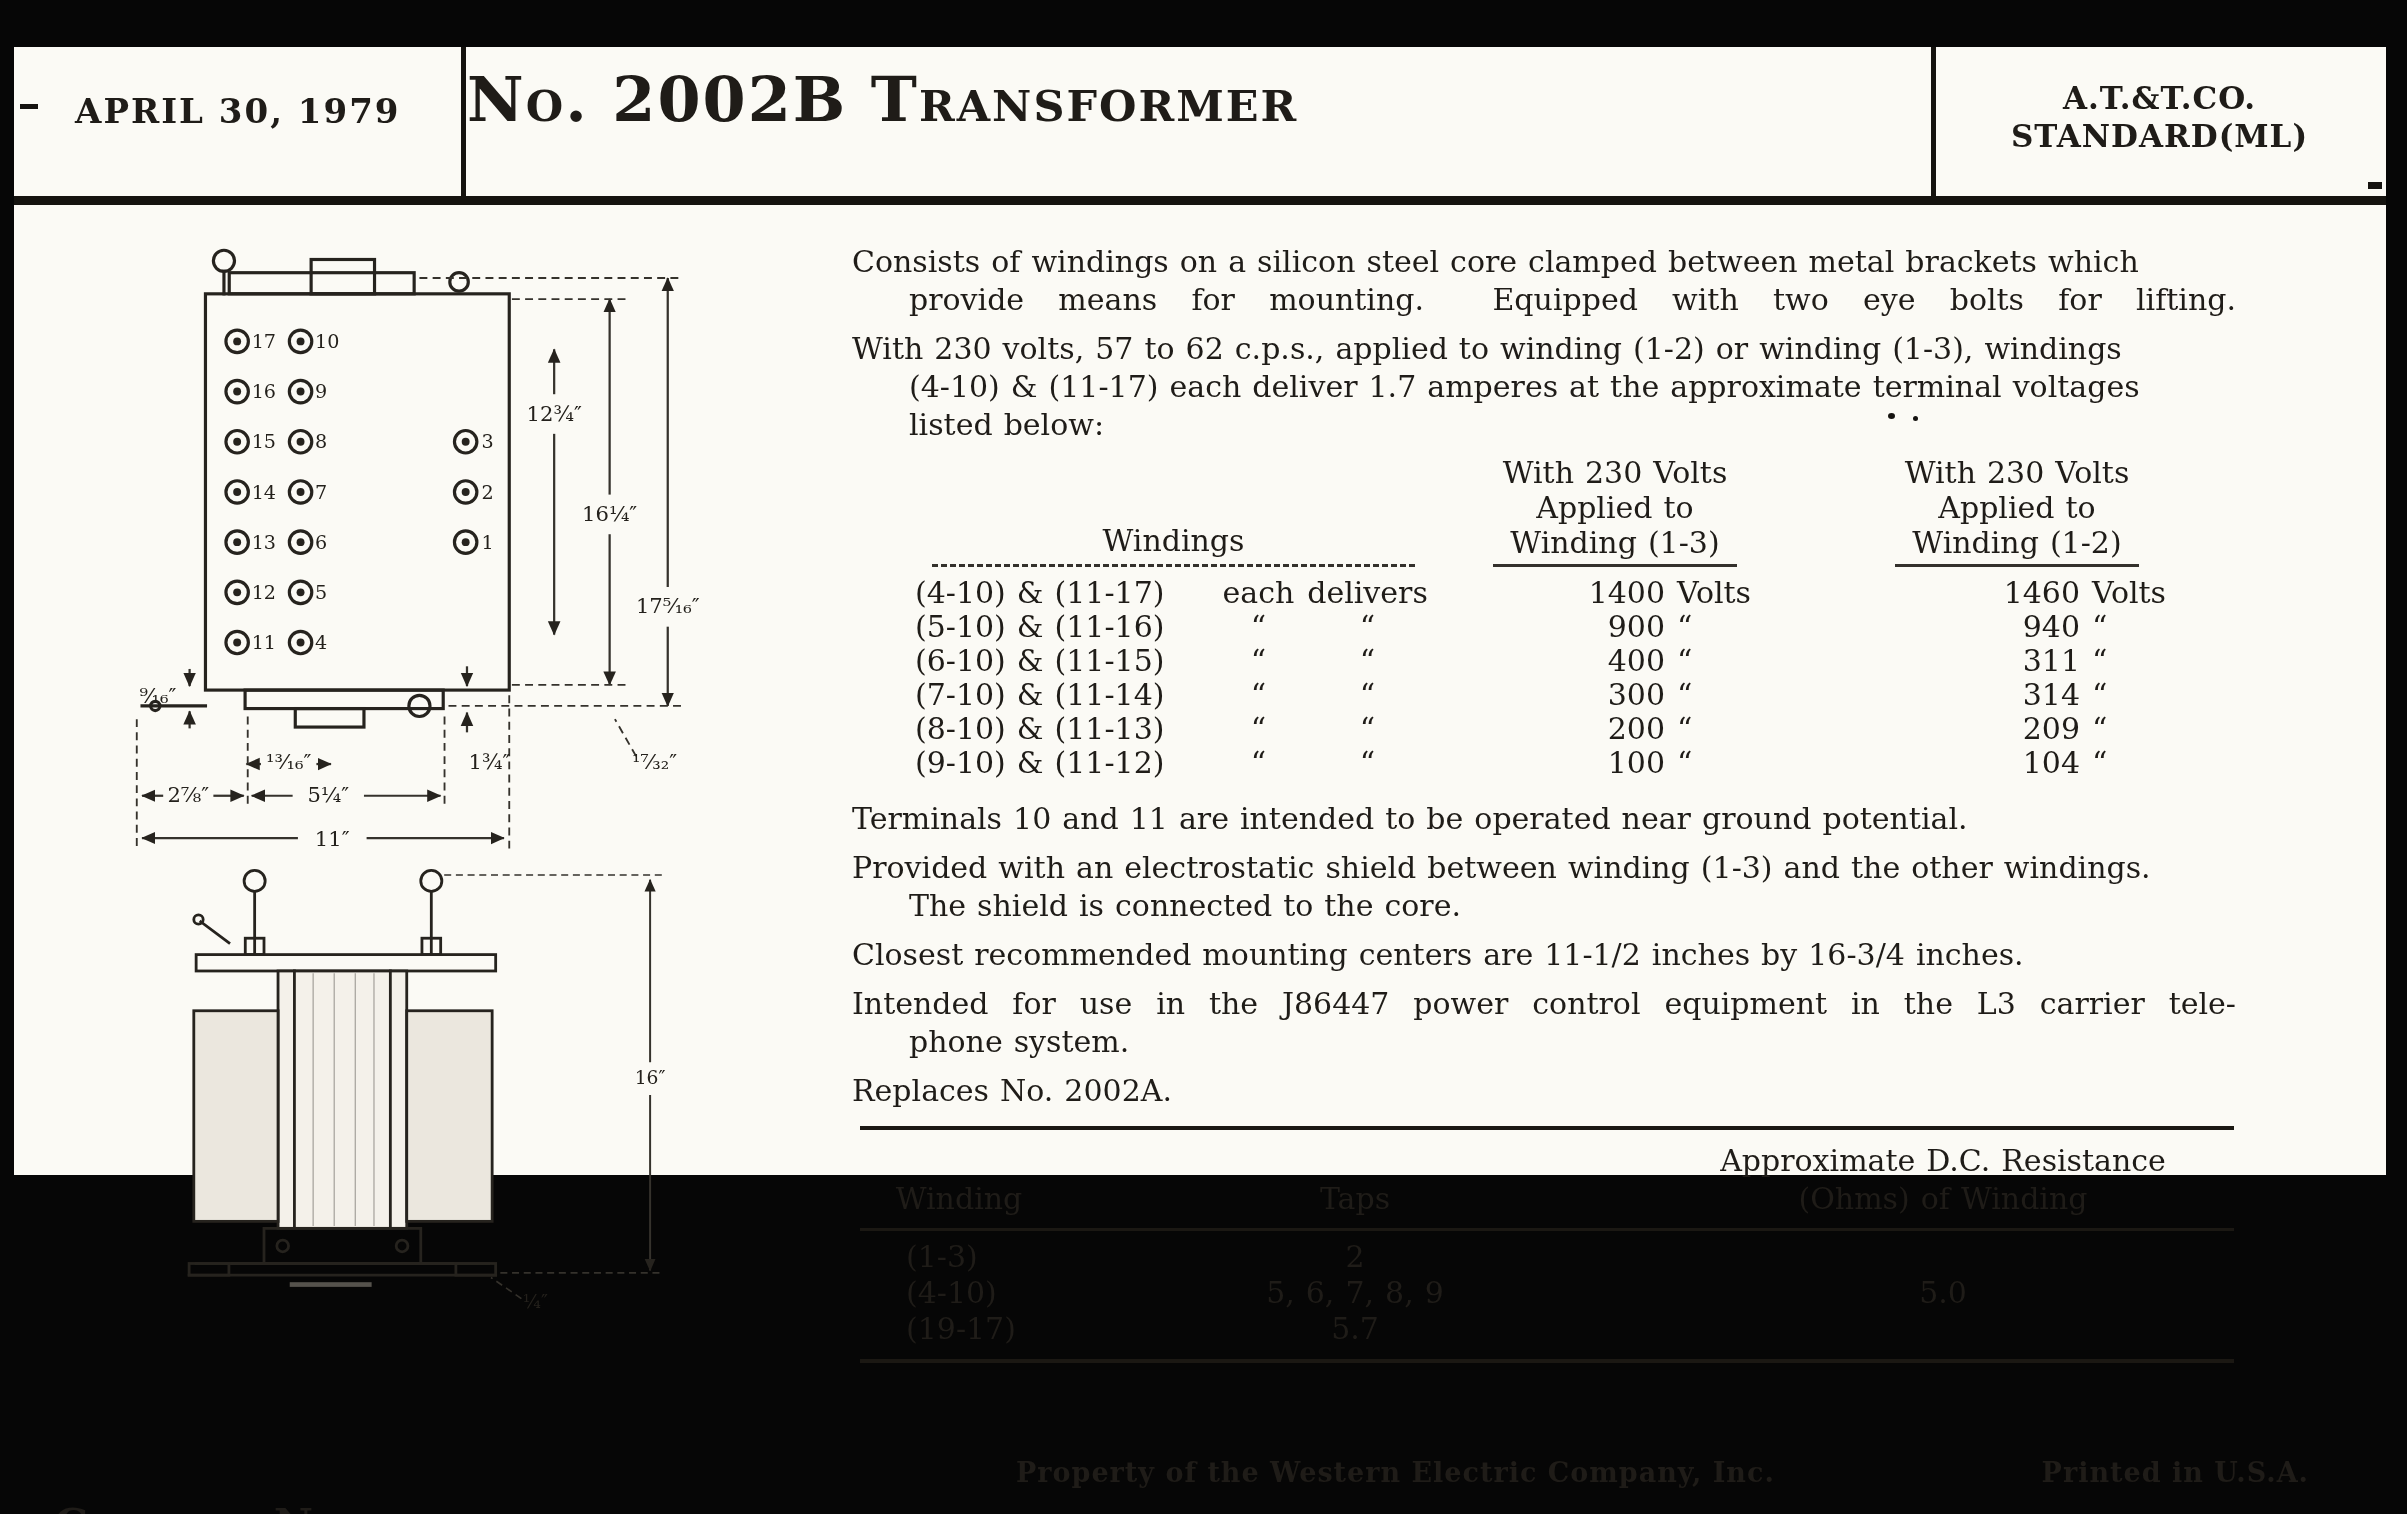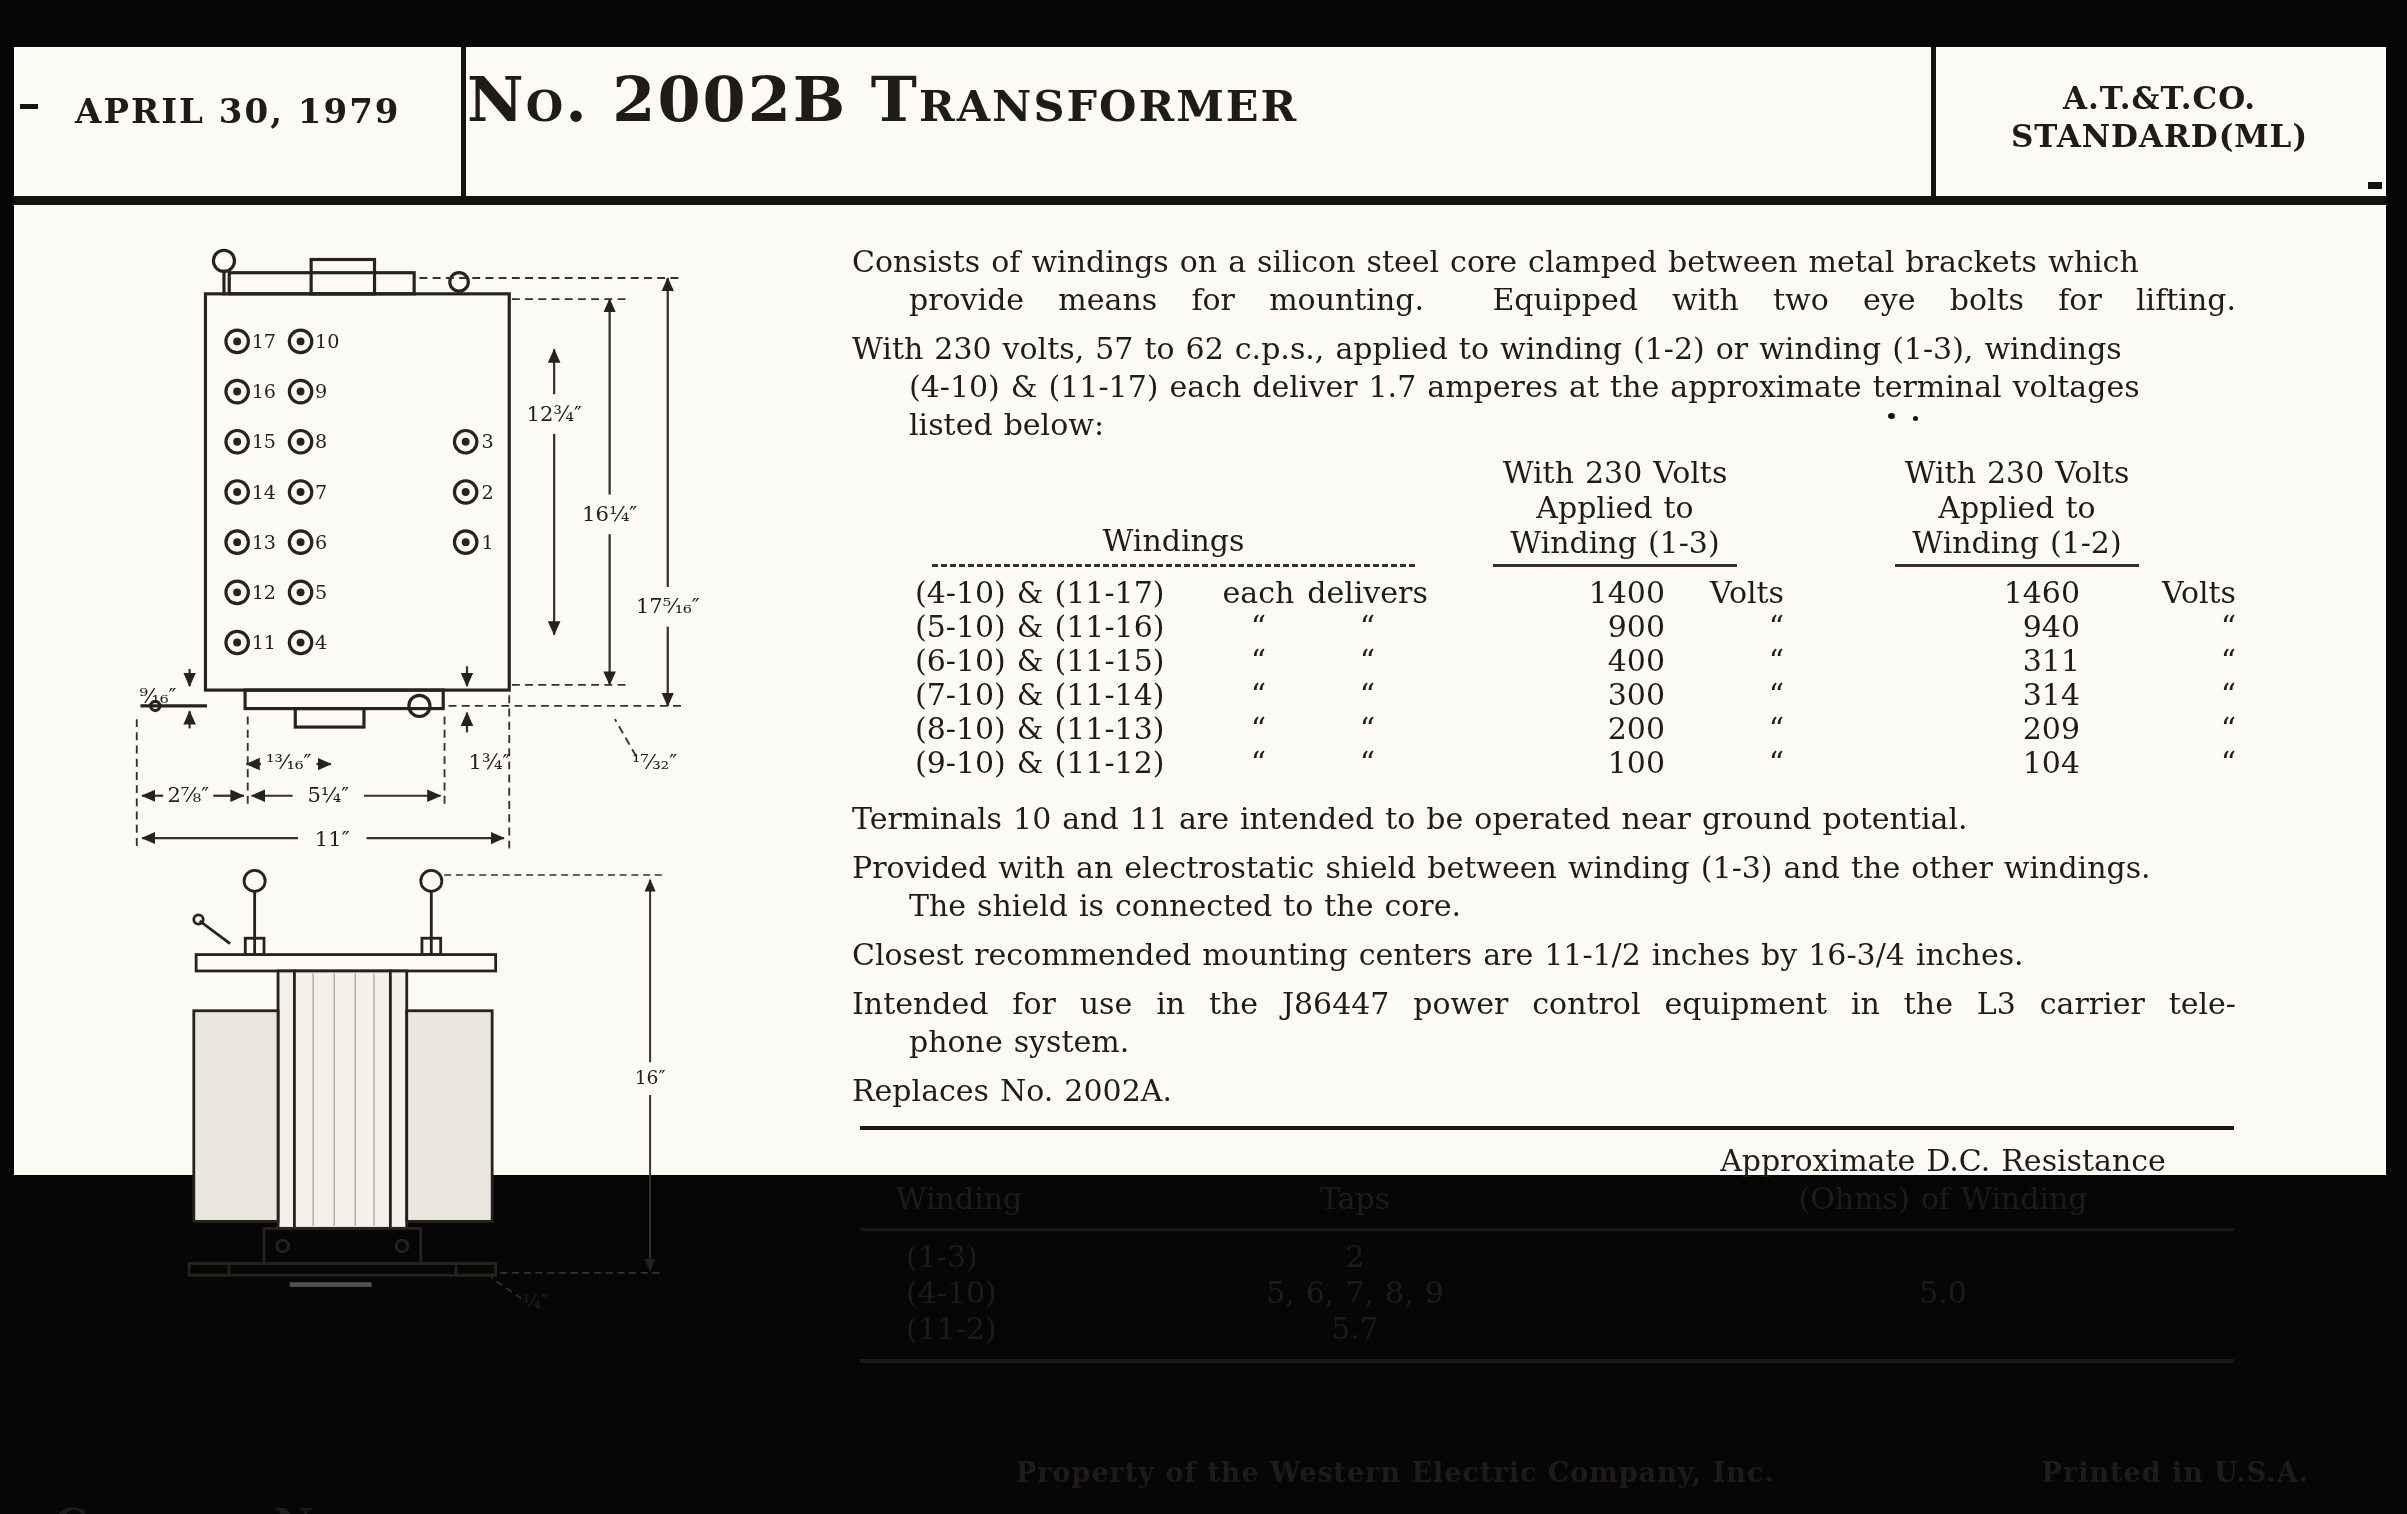--- a/index.html
+++ b/index.html
@@ -22,21 +22,21 @@
   .stretch{text-align:justify;text-align-last:justify;}
   
   .t1{margin:4px 0 20px;}
   .t1-head{display:grid;grid-template-columns:517px 366px 1fr;padding-left:63px;align-items:end;text-align:center;
            line-height:35px;margin-bottom:9px;}
   .th-w span{display:inline-block;width:483px;border-bottom:3px dashed #34312c;padding-bottom:6px;}
   .th-v span{display:inline-block;white-space:pre-line;border-bottom:3px solid #34312c;padding:0 10px 4px;}
   .t1r{display:grid;grid-template-columns:299px 89px 129px 233px 119px 296px 1fr;padding-left:63px;line-height:34px;}
   .c-e1,.c-e2{text-align:center;}
   .c-v{text-align:right;}
-  .c-u{padding-left:12px;text-align:right;}
+  .c-u{padding-left:12px;}
   
   .t2{margin:16px 0 0 8px;width:1374px;border-top:4px solid #1b1813;border-bottom:4px solid #1b1813;padding:8px 0 12px;}
   .t2-head{display:grid;grid-template-columns:198px 594px 1fr;text-align:center;align-items:end;padding:4px 0 10px;}
   .t2-mid{height:3px;background:#1b1813;margin:0 0 8px;}
   .t2r{display:grid;grid-template-columns:198px 594px 1fr;line-height:36px;}
   .t2r .t2-c1{text-align:left;padding-left:46px;}
   .t2r .t2-c2,.t2r .t2-c3{text-align:center;}
   .t2-c3{white-space:pre-line;}
   
   .f-catalog{position:absolute;left:40px;top:1452px;font-size:43px;font-weight:bold;font-variant:small-caps;letter-spacing:4px;}
@@ -352,21 +352,21 @@
       <div class="t2r">
         <span class="t2-c1">(1-3)</span>
         <span class="t2-c2">2</span>
       </div>
       <div class="t2r">
         <span class="t2-c1">(4-10)</span>
         <span class="t2-c2">5, 6, 7, 8, 9</span>
         <span class="t2-c3">5.0</span>
       </div>
       <div class="t2r">
-        <span class="t2-c1">(11-2)</span>
+        <span class="t2-c1">(19-17)</span>
         <span class="t2-c3">5.7</span>
       </div>
     </div>
 
   </div>
 
   <div class="f-catalog">Catalog No.</div>
   <div class="f-prop">Property of the Western Electric Company, Inc.</div>
   <div class="f-printed">Printed in U.S.A.</div>
 

